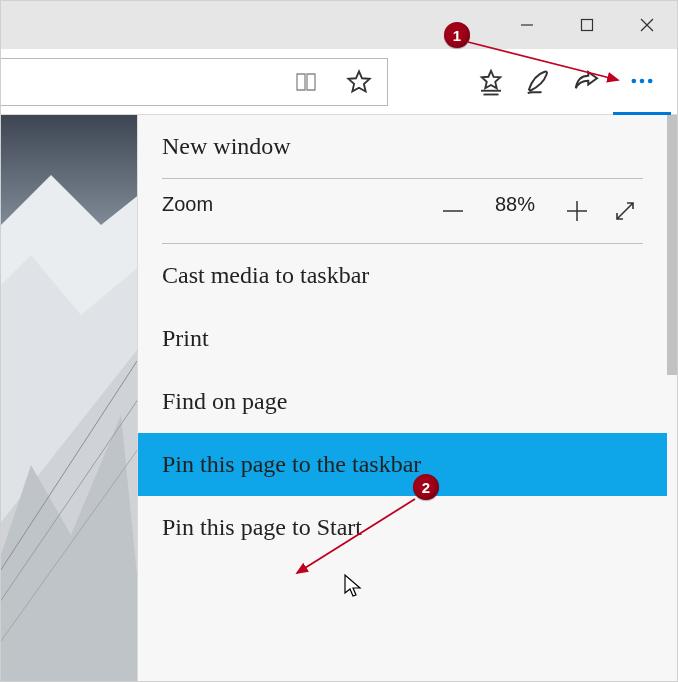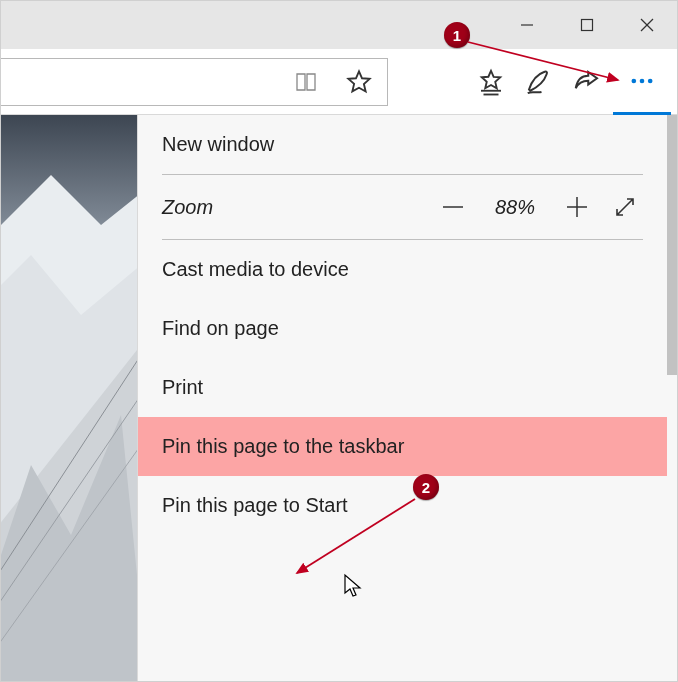--- a/index.html
+++ b/index.html
@@ -101,41 +101,41 @@
     position: relative;
     border-left: 1px solid #d9d9d9;
   }
   .menu-inner {
     position: absolute;
     left: 0; right: 10px; top: 0; bottom: 0;
     overflow: hidden;
   }
   .menu-item {
     padding: 18px 24px;
-    font-size: 20px;
+    font-size: 24px;
     color: #222;
     display: flex;
     align-items: center;
+    font-family: Liberation Serif, serif;
   }
   .menu-item.hover {
-    background: #fca5a5;
+    background: #0ea5e9;
   }
   .sep {
     margin: 0 24px;
     border: none;
     border-top: 1px solid #bfbfbf;
   }
   .zoom-row {
     padding: 14px 24px;
     display: flex;
-    align-items: center;
+    align-items: flex-start;
     font-size: 20px;
     color: #222;
     gap: 12px;
-    font-style: italic;
   }
   .zoom-label { flex: 0 0 auto; margin-right: auto; }
   .zoom-val { width: 64px; text-align: center; }
   .zoom-btn {
     width: 36px; height: 36px;
     display: flex; align-items: center; justify-content: center;
   }
   .scrollbar {
     position: absolute;
     right: 0; top: 0;
@@ -274,27 +274,27 @@
             </svg>
         </div>
         <div class="zoom-btn">
           <svg width="24" height="24" fill="none" stroke="#333" stroke-width="1.6">
               <path d="M4 20 L20 4 M14 4 h6 v6 M10 20 h-6 v-6"></path>
             </svg>
         </div>
       </div>
       <hr class="sep">
       <div class="menu-item">
-          <span>Cast media to device</span>
+          <span>Cast media to taskbar</span>
+        </div>
+      <div class="menu-item">
+          <span>Print</span>
         </div>
       <div class="menu-item">
           <span>Find on page</span>
-        </div>
-      <div class="menu-item">
-          <span>Print</span>
         </div>
       <div class="menu-item hover">
           <span>Pin this page to the taskbar</span>
         </div>
       <div class="menu-item">
           <span>Pin this page to Start</span>
         </div>
     </div>
     <div class="scrollbar"></div>
   </div>

